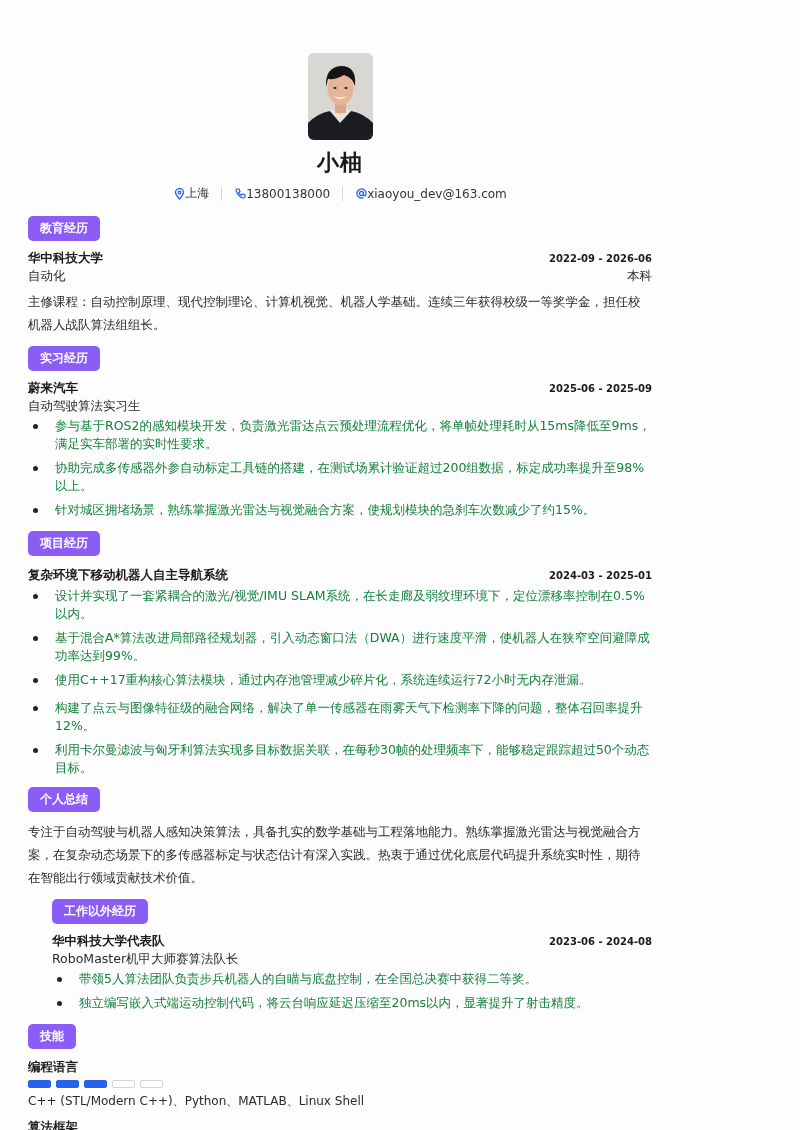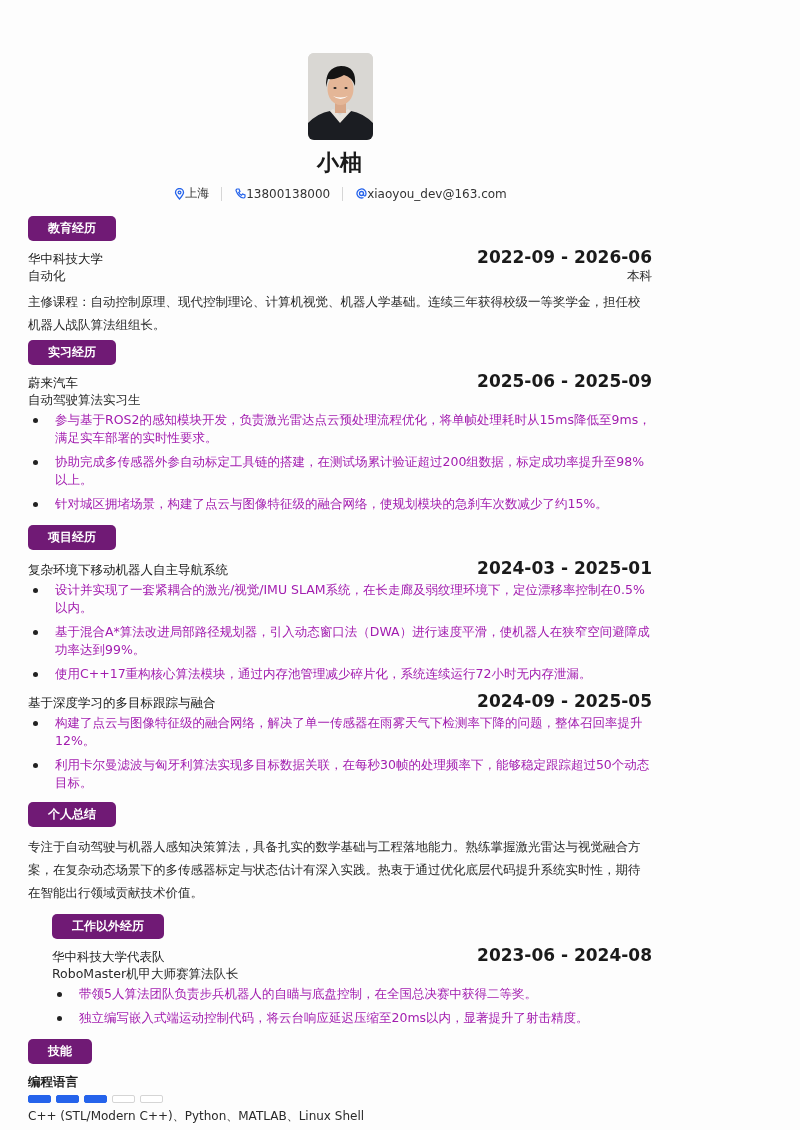--- a/index.html
+++ b/index.html
@@ -10,29 +10,29 @@
   .header { display: flex; flex-direction: column; align-items: center; padding-top: 53px; }
   .photo { width: 65px; height: 87px; border-radius: 6px; overflow: hidden; background: #d8d6d2; position: relative; }
   .photo svg { display: block; }
   .name { margin-top: 8px; font-size: 22px; font-weight: bold; color: #1a1a1a; letter-spacing: 1px; }
   .contacts { margin-top: 7px; display: flex; align-items: center; font-size: 12px; color: #333; }
   .contact { display: flex; align-items: center; }
   .contact .ico { width: 12px; height: 12px; display: inline-flex; align-items: center; justify-content: center; }
   .sep { width: 1px; height: 14px; background: #d6d6d6; margin: 0 12px; }
 
   .section { margin-top: 12px; }
-  .badge { display: inline-block; background: #701a75; color: #fff; font-size: 12px; font-weight: bold; padding: 4px 20px; border-radius: 5px; line-height: 17px; }
+  .badge { display: inline-block; background: #8b5cf6; color: #fff; font-size: 12px; font-weight: bold; padding: 4px 12px; border-radius: 5px; line-height: 17px; }
   .entry { margin-top: 8px; }
   .row { display: flex; justify-content: space-between; align-items: baseline; line-height: 17px; }
-  .title { font-weight: normal; font-size: 12.5px; color: #1a1a1a; }
-  .date { font-weight: bold; font-size: 17px; color: #1a1a1a; }
+  .title { font-weight: bold; font-size: 12.5px; color: #1a1a1a; }
+  .date { font-weight: bold; font-size: 10px; color: #1a1a1a; }
   .sub { font-size: 12.5px; color: #2a2a2a; }
   .para { margin-top: 6px; line-height: 23px; font-size: 12.5px; color: #2a2a2a; }
   ul.bullets { list-style: none; margin-top: 3px; }
-  ul.bullets li { position: relative; padding-left: 27px; line-height: 18px; margin-bottom: 6px; font-size: 12.5px; color: #a21caf; }
+  ul.bullets li { position: relative; padding-left: 27px; line-height: 18px; margin-bottom: 6px; font-size: 12.5px; color: #15803d; }
   ul.bullets li::before { content: ""; position: absolute; left: 5px; top: 7px; width: 5px; height: 5px; border-radius: 50%; background: #222; }
 
   .skill { margin-top: 9px; }
   .skill-name { font-weight: bold; font-size: 12.5px; line-height: 17px; }
   .bars { display: flex; gap: 5px; margin-top: 5px; }
   .bar { width: 23px; height: 8px; border-radius: 2px; border: 1px solid #d5d5d5; background: #fff; }
   .bar.on { background: #2563eb; border-color: #2563eb; }
   .skill-desc { margin-top: 5px; font-size: 12px; color: #2a2a2a; line-height: 16px; }
 </style>
 </head>
@@ -95,56 +95,52 @@
         <span class="date">2022-09 - 2026-06</span>
       </div>
       <div class="row">
         <span class="sub">自动化</span>
         <span class="sub">本科</span>
       </div>
       <div class="para">主修课程：自动控制原理、现代控制理论、计算机视觉、机器人学基础。连续三年获得校级一等奖学金，担任校机器人战队算法组组长。</div>
     </div>
   </div>
 
-  <div class="section" style="margin-top:4px;">
+  <div class="section" style="margin-top:10px;">
     <span class="badge">实习经历</span>
     <div class="entry">
       <div class="row">
         <span class="title">蔚来汽车</span>
         <span class="date">2025-06 - 2025-09</span>
       </div>
       <div class="row">
         <span class="sub">自动驾驶算法实习生</span>
       </div>
       <ul class="bullets">
         <li>参与基于ROS2的感知模块开发，负责激光雷达点云预处理流程优化，将单帧处理耗时从15ms降低至9ms，满足实车部署的实时性要求。</li>
         <li>协助完成多传感器外参自动标定工具链的搭建，在测试场累计验证超过200组数据，标定成功率提升至98%以上。</li>
-        <li>针对城区拥堵场景，构建了点云与图像特征级的融合网络，使规划模块的急刹车次数减少了约15%。</li>
+        <li>针对城区拥堵场景，熟练掌握激光雷达与视觉融合方案，使规划模块的急刹车次数减少了约15%。</li>
       </ul>
     </div>
   </div>
 
   <div class="section" style="margin-top:12px;">
     <span class="badge">项目经历</span>
     <div class="entry" style="margin-top:10px;">
       <div class="row">
         <span class="title">复杂环境下移动机器人自主导航系统</span>
         <span class="date">2024-03 - 2025-01</span>
       </div>
       <ul class="bullets">
         <li>设计并实现了一套紧耦合的激光/视觉/IMU SLAM系统，在长走廊及弱纹理环境下，定位漂移率控制在0.5%以内。</li>
         <li>基于混合A*算法改进局部路径规划器，引入动态窗口法（DWA）进行速度平滑，使机器人在狭窄空间避障成功率达到99%。</li>
         <li>使用C++17重构核心算法模块，通过内存池管理减少碎片化，系统连续运行72小时无内存泄漏。</li>
       </ul>
     </div>
     <div class="entry" style="margin-top:10px;">
-      <div class="row">
-        <span class="title">基于深度学习的多目标跟踪与融合</span>
-        <span class="date">2024-09 - 2025-05</span>
-      </div>
       <ul class="bullets">
         <li>构建了点云与图像特征级的融合网络，解决了单一传感器在雨雾天气下检测率下降的问题，整体召回率提升12%。</li>
         <li>利用卡尔曼滤波与匈牙利算法实现多目标数据关联，在每秒30帧的处理频率下，能够稳定跟踪超过50个动态目标。</li>
       </ul>
     </div>
   </div>
 
   <div class="section" style="margin-top:10px;">
     <span class="badge">个人总结</span>
     <div class="para" style="margin-top:8px;">专注于自动驾驶与机器人感知决策算法，具备扎实的数学基础与工程落地能力。熟练掌握激光雷达与视觉融合方案，在复杂动态场景下的多传感器标定与状态估计有深入实践。热衷于通过优化底层代码提升系统实时性，期待在智能出行领域贡献技术价值。</div>

